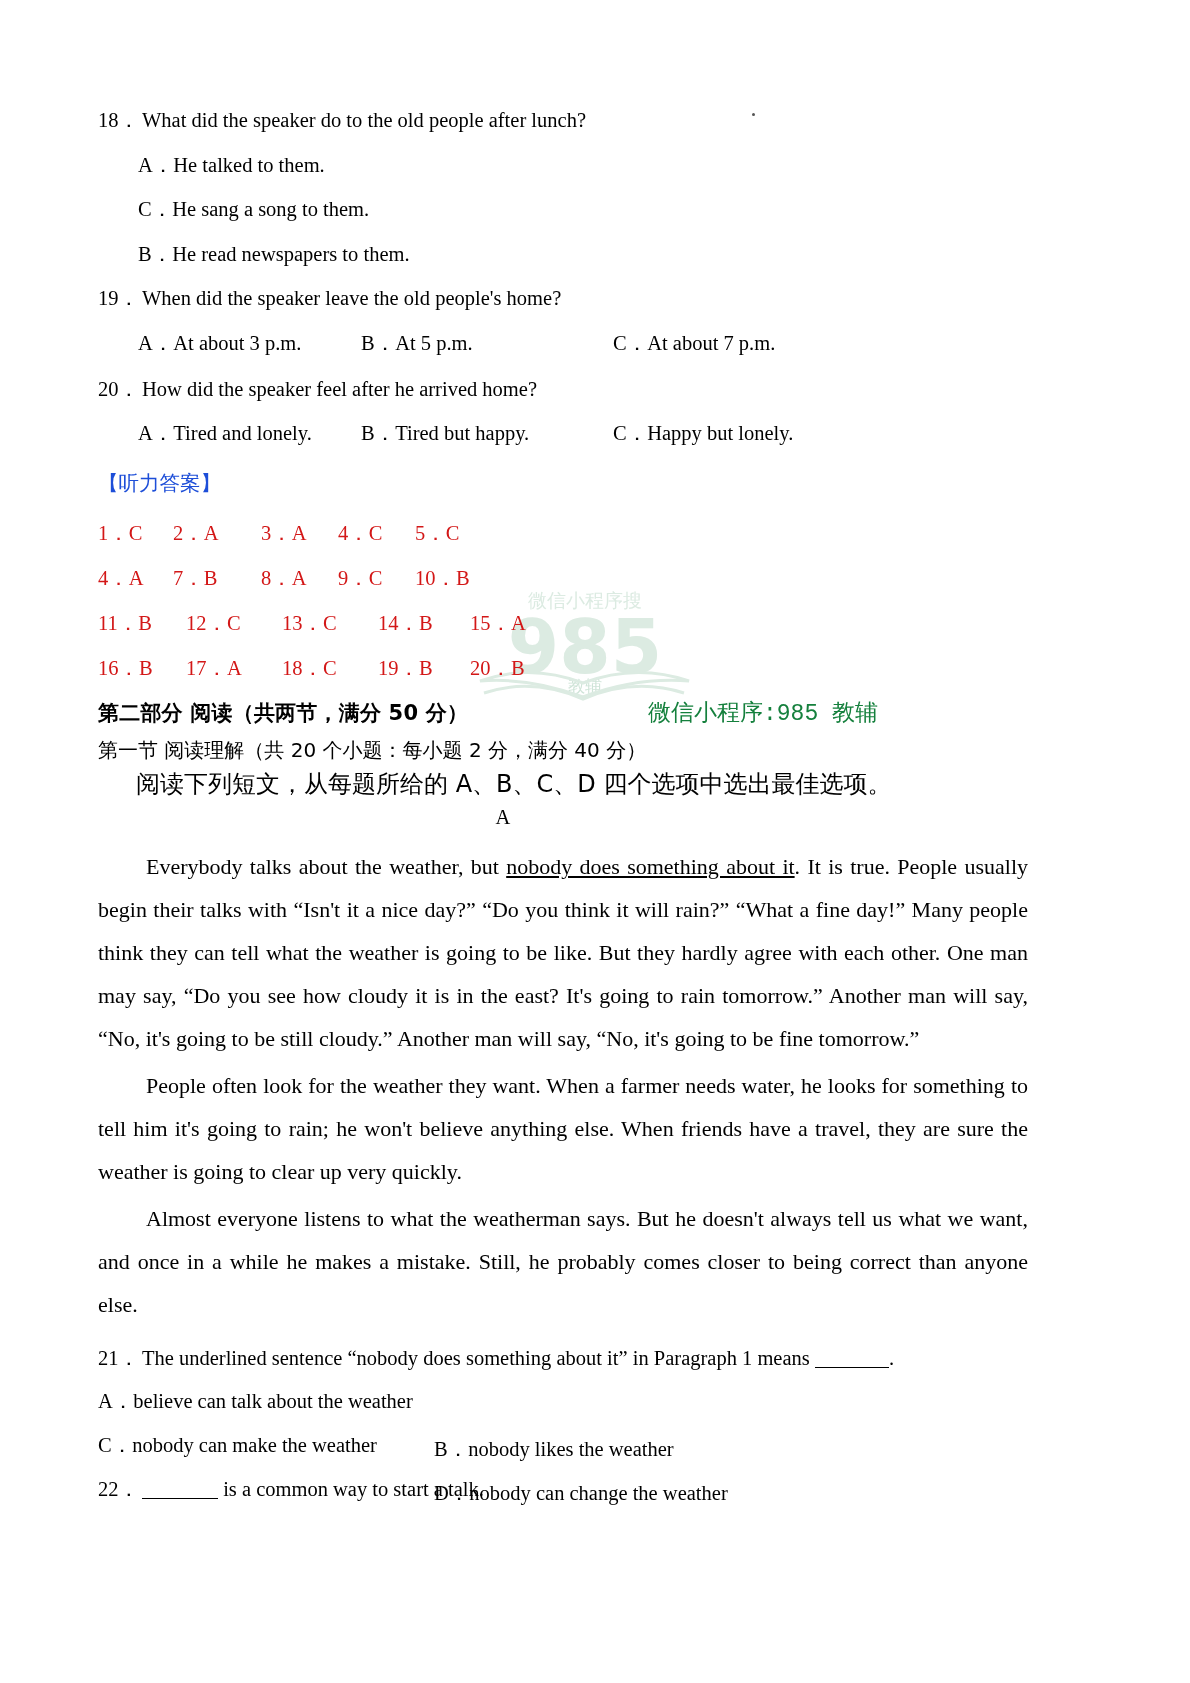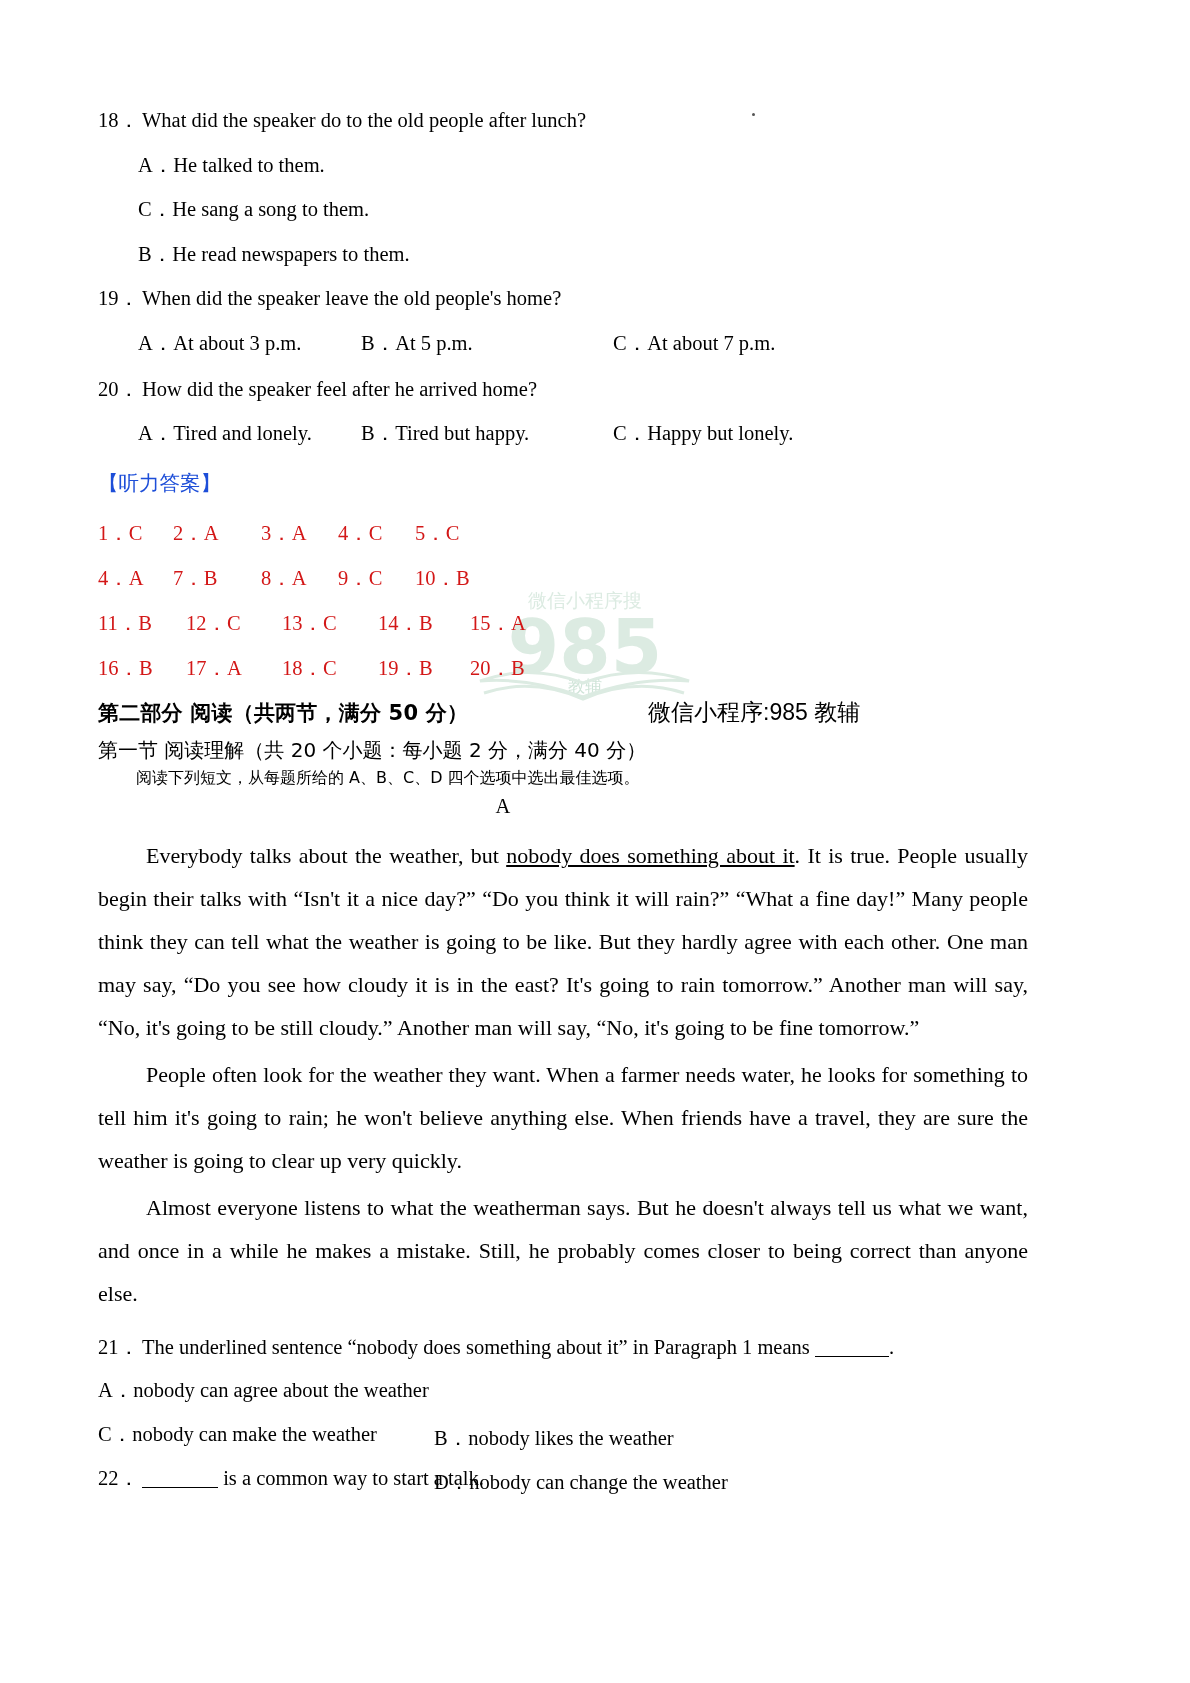--- a/index.html
+++ b/index.html
@@ -90,21 +90,21 @@
     font-size: 21px;
     font-weight: bold;
     margin: 14px 0 10px 0;
     letter-spacing: 0.2px;
   }
   .sub-head {
     font-size: 20px;
     margin: 0 0 4px 0;
   }
   .instruct {
-    font-size: 16px;
+    font-size: 24px;
     margin: 0 0 6px 0;
     padding-left: 38px;
   }
   .passage-label {
     font-size: 20.5px;
     text-align: center;
     margin: 6px 0 16px 0;
     width: 810px;
   }
 
@@ -171,25 +171,25 @@
     width: 230px;
     height: 135px;
     pointer-events: none;
     user-select: none;
   }
   .wm-text {
     position: absolute;
     left: 648px;
     top: 697px;
     font-size: 23px;
-    color: #000000;
+    color: #15803d;
     white-space: nowrap;
     pointer-events: none;
     user-select: none;
-    font-family: Liberation Sans, sans-serif;
+    font-family: Liberation Mono, monospace;
   }
   .cjk {
     font-family: "DejaVu Sans", "Liberation Sans", sans-serif;
   }
 </style>
 </head>
 <body>
 
 <div class="page">
 
@@ -272,21 +272,21 @@
     <p class="para"><span>Everybody talks about the weather, but </span><u>nobody does something about it</u><span>. It is true. People usually begin their talks with “Isn't it a nice day?” “Do you think it will rain?” “What a fine day!” Many people think they can tell what the weather is going to be like. But they hardly agree with each other. One man may say, “Do you see how cloudy it is in the east? It's going to rain tomorrow.” Another man will say, “No, it's going to be still cloudy.” Another man will say, “No, it's going to be fine tomorrow.”</span></p>
 
     <p class="para">People often look for the weather they want. When a farmer needs water, he looks for something to tell him it's going to rain; he won't believe anything else. When friends have a travel, they are sure the weather is going to clear up very quickly.</p>
 
     <p class="para">Almost everyone listens to what the weatherman says. But he doesn't always tell us what we want, and once in a while he makes a mistake. Still, he probably comes closer to being correct than anyone else.</p>
 
     <div class="rq">
       <span class="rq-num">21．</span><span>The underlined sentence “nobody does something about it” in Paragraph 1 means </span><span class="blank"></span><span>.</span>
     </div>
     <div class="rq-opts">
-      <span class="l">A．nobody can agree about the weather</span>
+      <span class="l">A．believe can talk about the weather</span>
       <span class="r">B．nobody likes the weather</span>
     </div>
     <div class="rq-opts">
       <span class="l">C．nobody can make the weather</span>
       <span class="r">D．nobody can change the weather</span>
     </div>
 
     <div class="rq">
       <span class="rq-num">22．</span><span class="blank short"></span><span> is a common way to start a talk.</span>
     </div>

